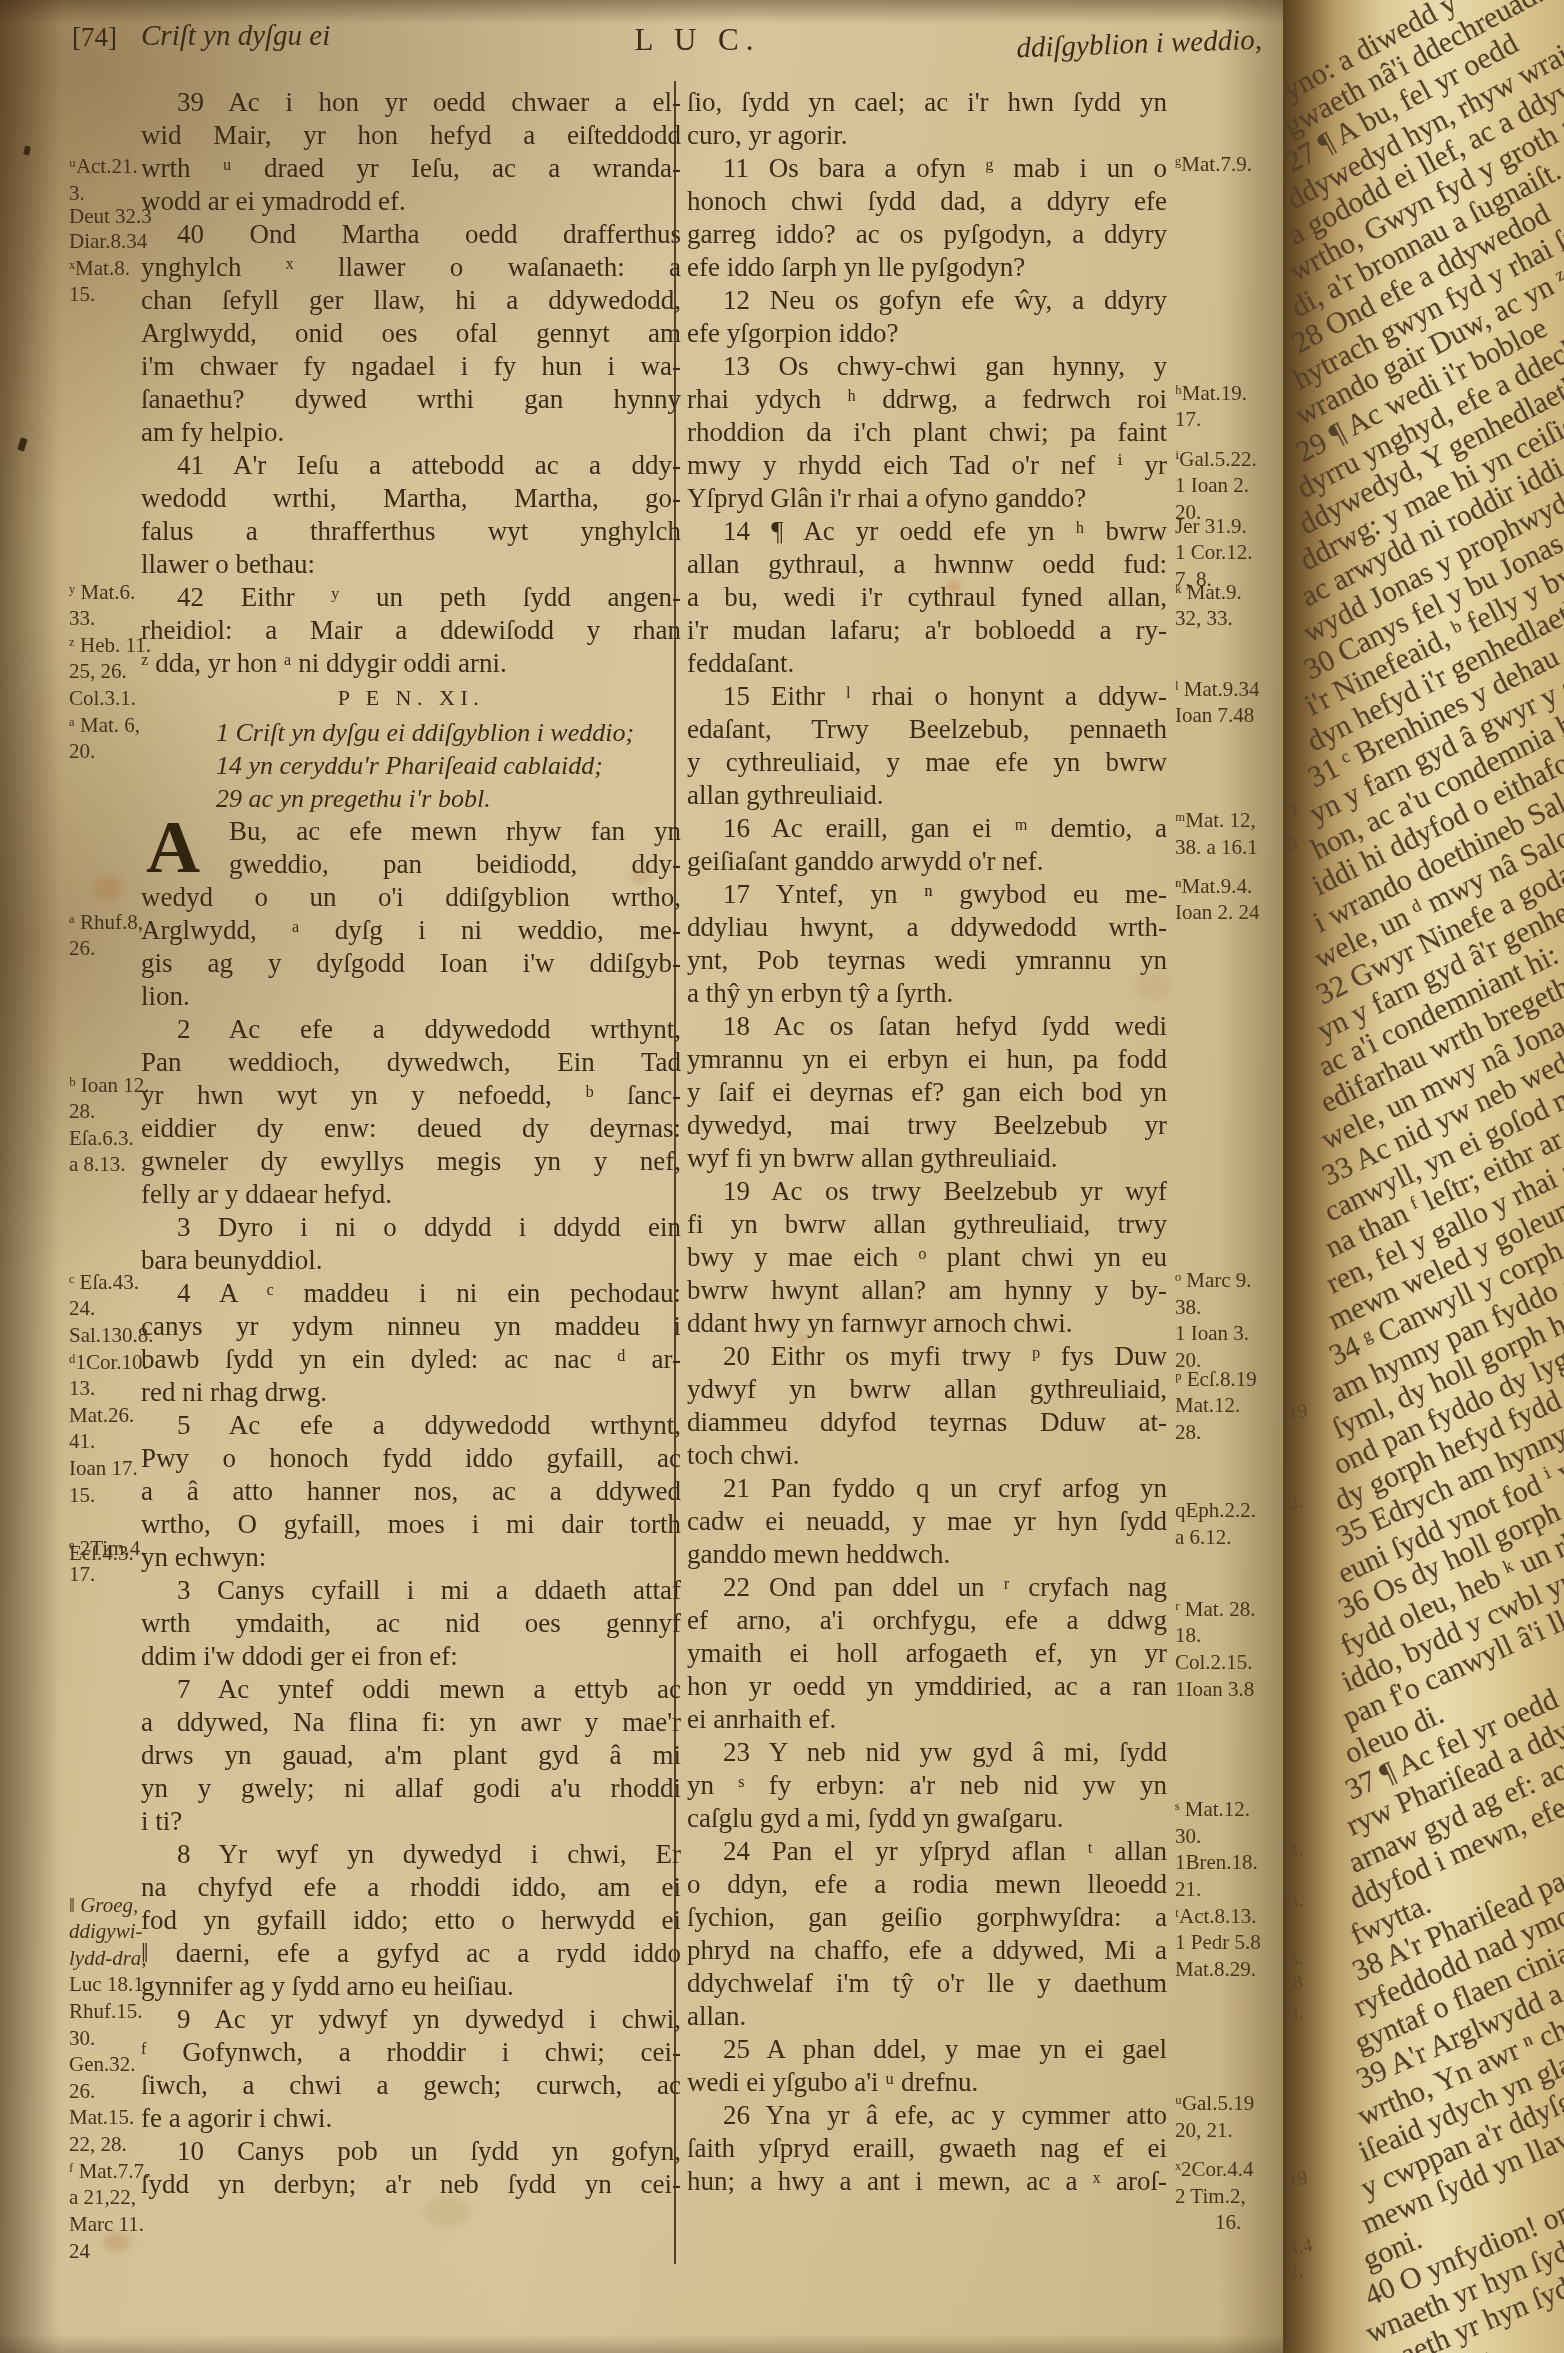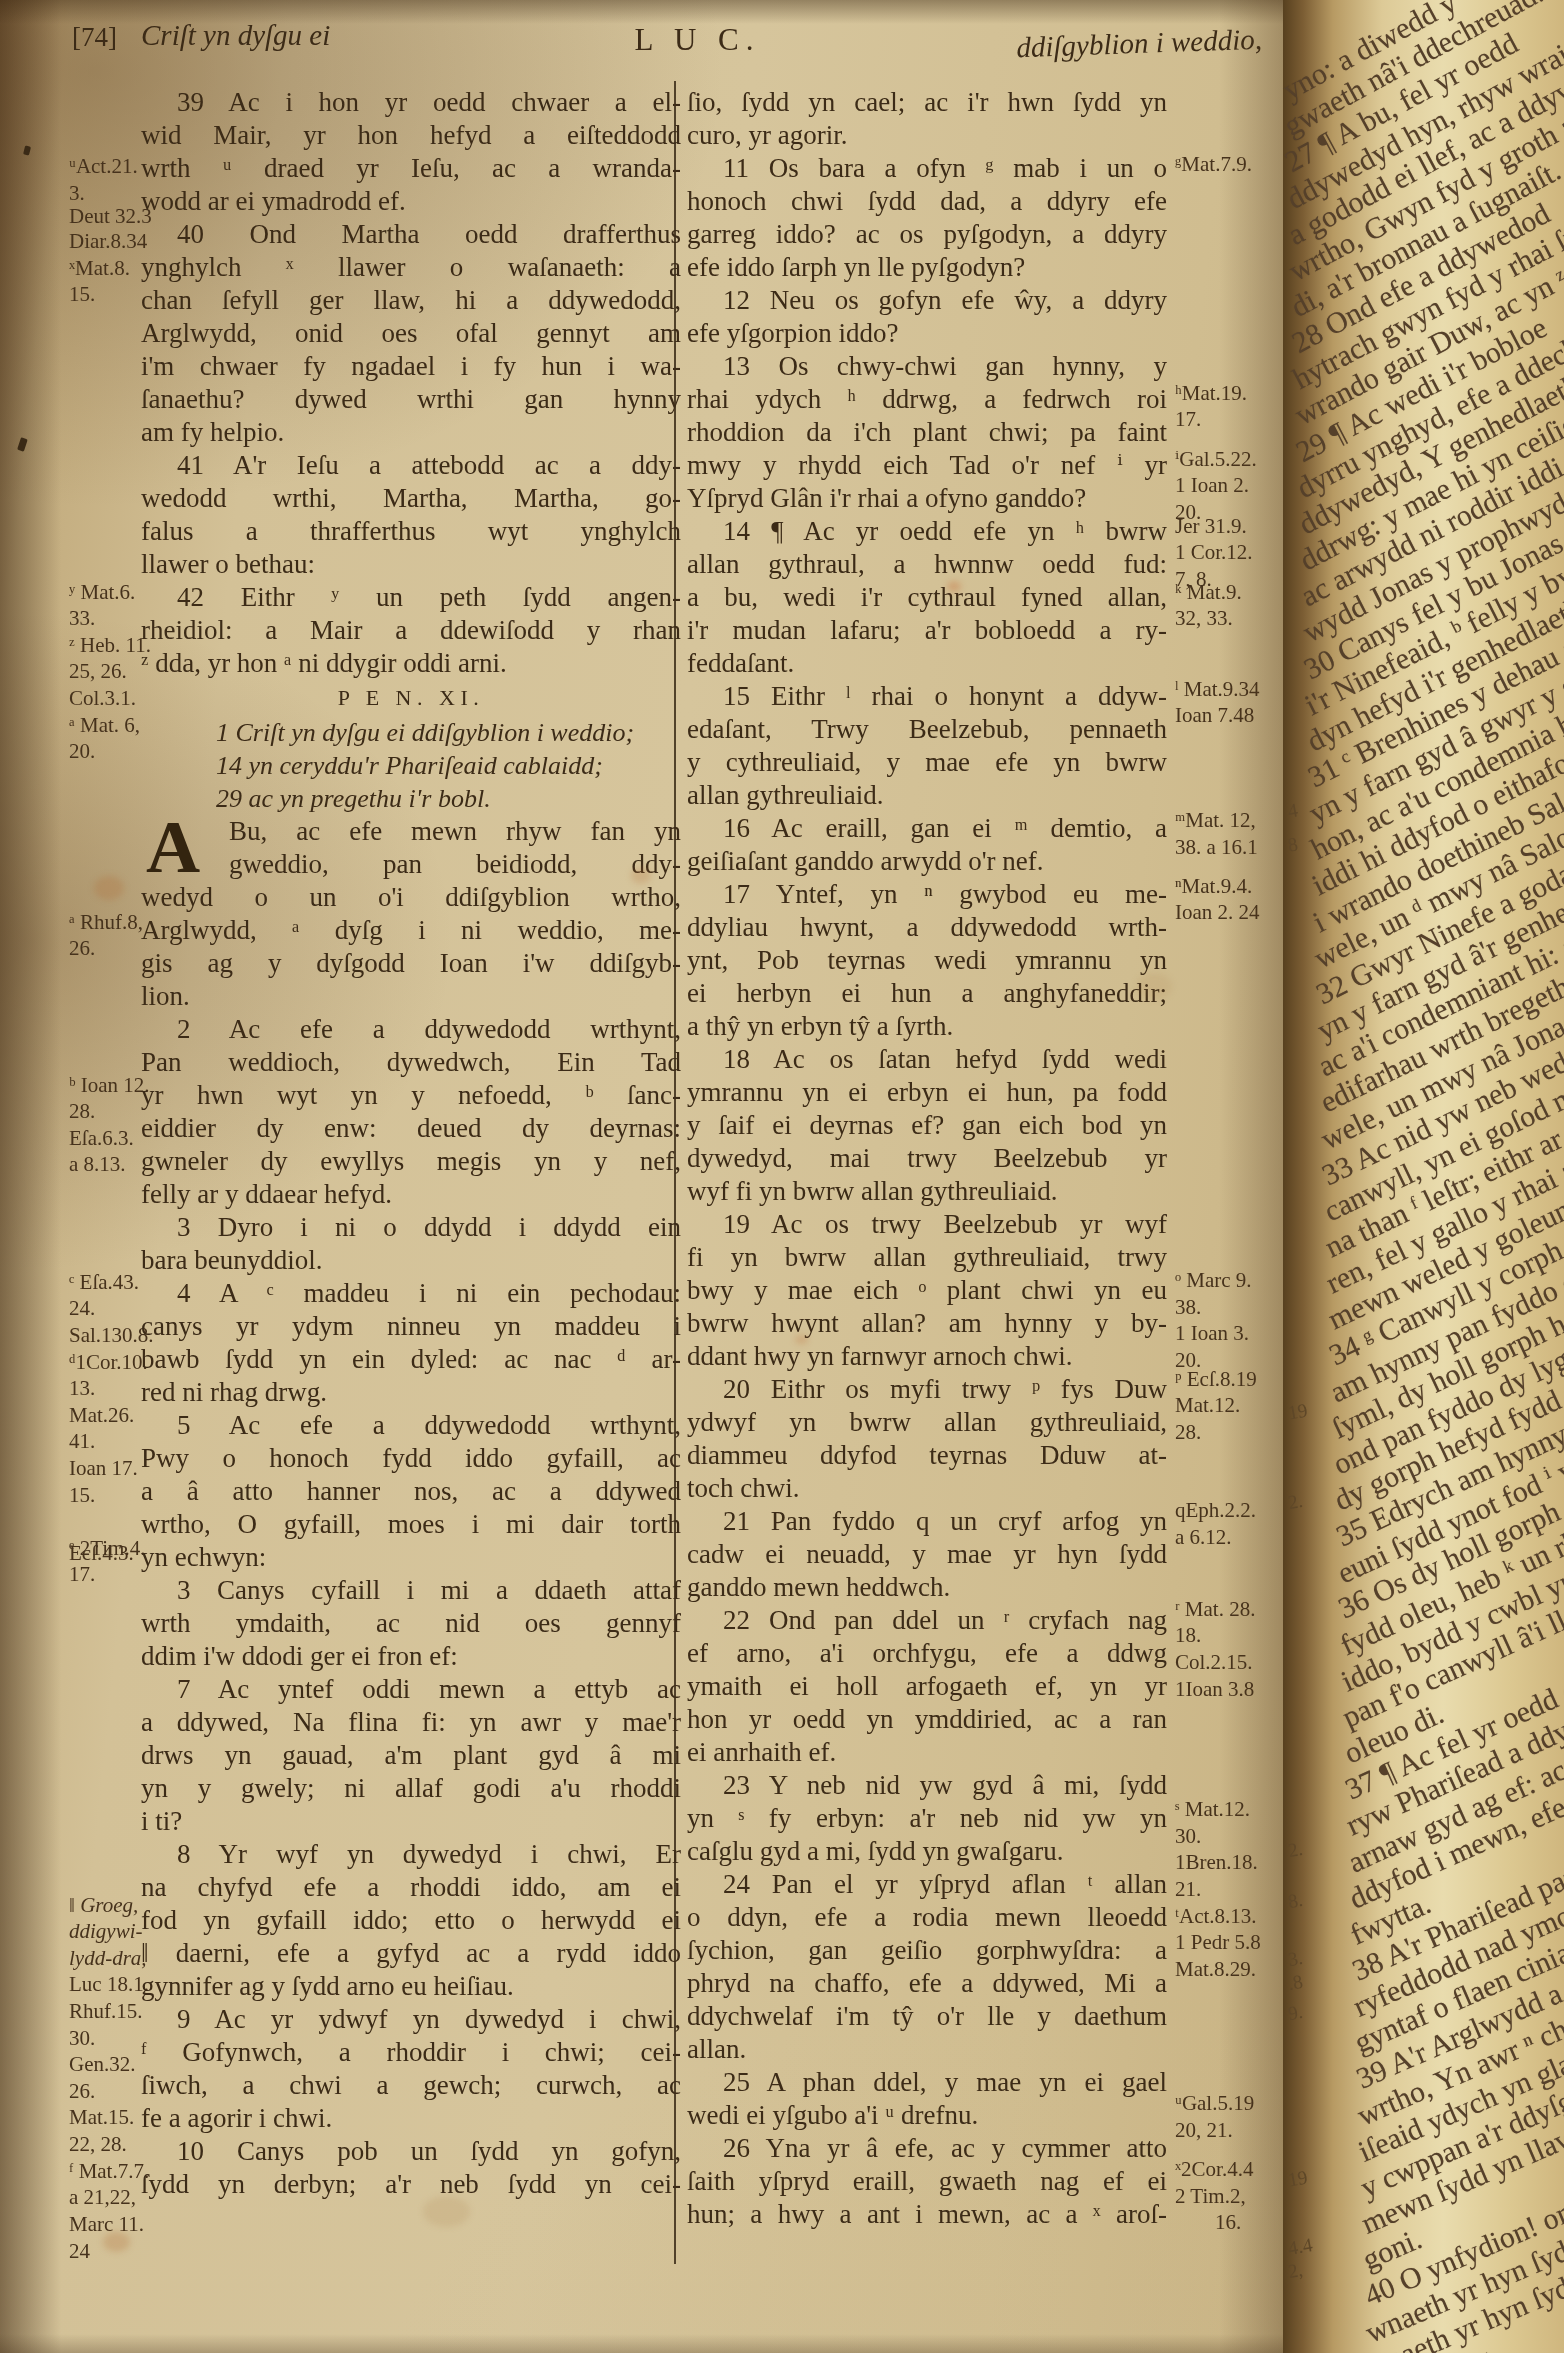--- a/index.html
+++ b/index.html
@@ -198,21 +198,20 @@
       <div class="line endline">feddaſant.</div>
       <div class="line indent">15 Eithr ˡ rhai o honynt a ddyw-</div>
       <div class="line">edaſant, Trwy Beelzebub, pennaeth</div>
       <div class="line">y cythreuliaid, y mae efe yn bwrw</div>
       <div class="line endline">allan gythreuliaid.</div>
       <div class="line indent">16 Ac eraill, gan ei ᵐ demtio, a</div>
       <div class="line endline">geiſiaſant ganddo arwydd o'r nef.</div>
       <div class="line indent">17 Yntef, yn ⁿ gwybod eu me-</div>
       <div class="line">ddyliau hwynt, a ddywedodd wrth-</div>
       <div class="line">ynt, Pob teyrnas wedi ymrannu yn</div>
-      <div class="line">ei herbyn ei hun a anghyfaneddir;</div>
       <div class="line endline">a thŷ yn erbyn tŷ a ſyrth.</div>
       <div class="line indent">18 Ac os ſatan hefyd ſydd wedi</div>
       <div class="line">ymrannu yn ei erbyn ei hun, pa fodd</div>
       <div class="line">y ſaif ei deyrnas ef? gan eich bod yn</div>
       <div class="line">dywedyd, mai trwy Beelzebub yr</div>
       <div class="line endline">wyf fi yn bwrw allan gythreuliaid.</div>
       <div class="line indent">19 Ac os trwy Beelzebub yr wyf</div>
       <div class="line">fi yn bwrw allan gythreuliaid, trwy</div>
       <div class="line">bwy y mae eich ᵒ plant chwi yn eu</div>
       <div class="line">bwrw hwynt allan? am hynny y by-</div>

